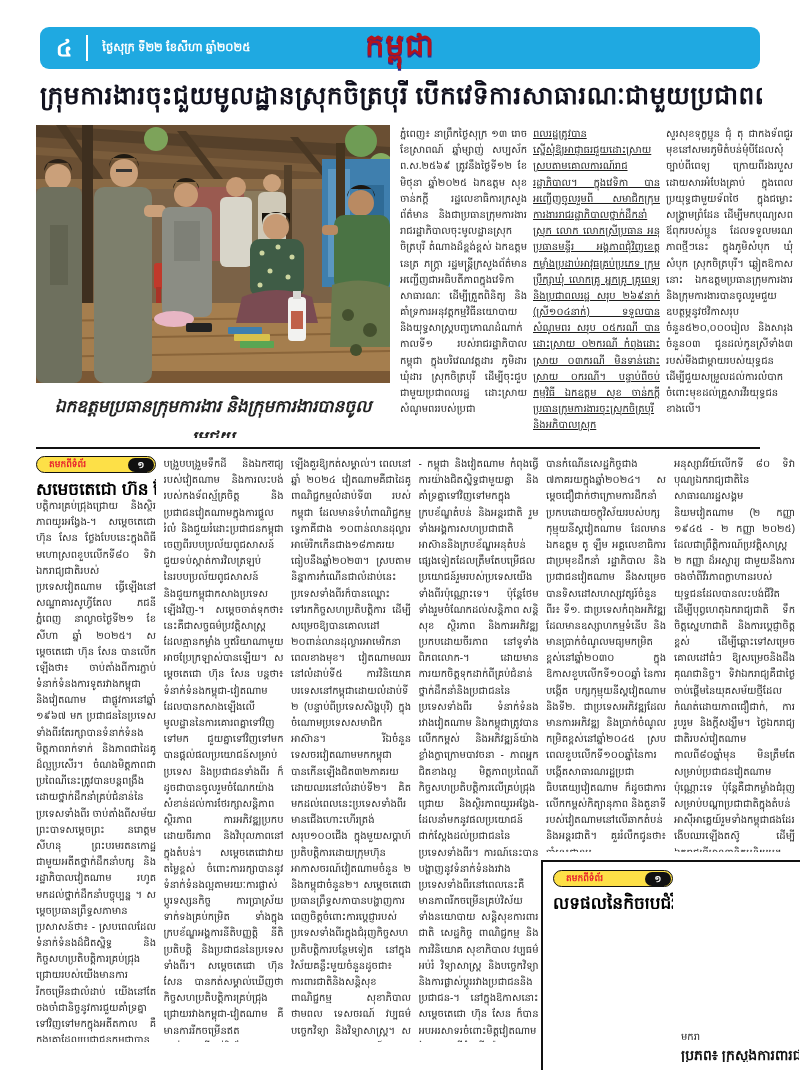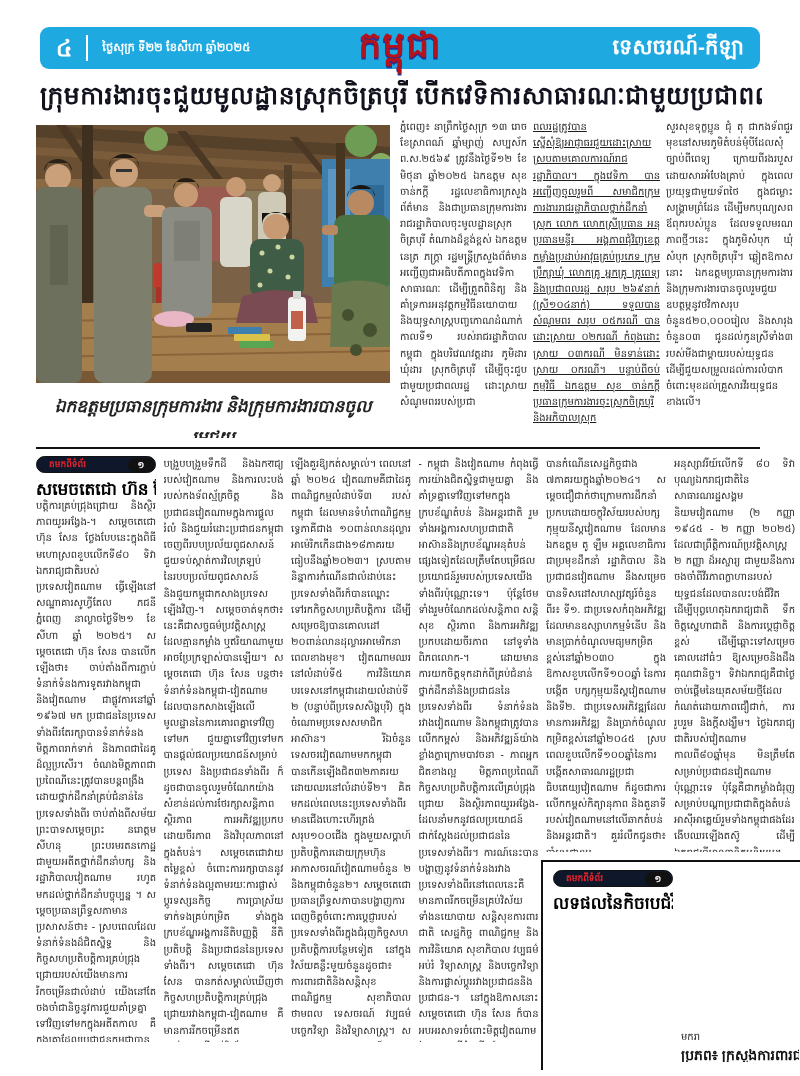--- a/index.html
+++ b/index.html
@@ -4,43 +4,43 @@
 <style>
   html,body{margin:0;padding:0;background:#ffffff;}
   .page{position:relative;width:800px;height:1076px;background:#ffffff;overflow:hidden;
         font-family:"Liberation Sans","DejaVu Sans",sans-serif;color:#1c1c1c;}
   
   .masthead{position:absolute;left:40px;top:27px;width:720px;height:42px;background:#1fa9e1;
             border-radius:9px;display:flex;align-items:center;padding:0 16px;box-sizing:border-box;}
   .pagenum{color:#ffffff;font-size:23px;font-weight:bold;line-height:1;margin-right:14px;}
   .mast-divider{width:2px;height:26px;background:#ffffff;margin-right:14px;}
   .mast-date{color:#ffffff;font-size:11.5px;font-weight:bold;white-space:nowrap;overflow:hidden;max-width:190px;}
-  .mast-logo{position:absolute;left:0;right:0;text-align:center;font-size:36px;font-weight:bold;
+  .mast-logo{position:absolute;left:0;right:0;text-align:center;font-size:30px;font-weight:bold;
              color:#b5121b;text-shadow:0 2px 0 #2b2e8f;letter-spacing:1px;pointer-events:none;}
   .mast-section{margin-left:auto;color:#ffffff;font-size:21px;font-weight:bold;white-space:nowrap;
                 overflow:hidden;max-width:230px;}
   
   .headline{position:absolute;left:40px;top:80px;width:722px;height:38px;overflow:hidden;
             font-size:25px;font-weight:800;color:#12121f;white-space:nowrap;letter-spacing:.5px;}
   
   .photo{position:absolute;left:36px;top:125px;width:354px;height:258px;overflow:hidden;background:#7b5f40;}
   .caption{position:absolute;left:36px;top:392px;width:354px;height:46px;overflow:hidden;
            text-align:center;font-size:17px;font-weight:bold;font-style:italic;color:#222;line-height:1.8;}
   
   .col{position:absolute;font-size:10px;line-height:1.62;text-align:justify;color:#1d1d1d;
        overflow:hidden;overflow-wrap:anywhere;word-break:break-word;}
-  .tcol{top:119px;width:127px;height:315px;}
+  .tcol{top:126px;width:127px;height:315px;}
   .t1{left:400px;} .t2{left:533px;text-decoration:underline;} .t3{left:666px;}
   .rule{position:absolute;left:36px;top:447px;width:724px;height:2px;background:#111;}
   .bcol{top:456px;width:120px;height:586px;}
   .b1{left:36px;} .b2{left:163.5px;} .b3{left:291px;} .b4{left:418.5px;}
   .b5{left:546px;height:396px;} .b6{left:674px;width:121px;height:396px;}
   
   .badge{display:flex;align-items:center;justify-content:space-between;width:100%;height:17px;
-         border:1.5px solid #111;border-radius:10px;background:#0f172a;box-sizing:border-box;
+         border:1.5px solid #111;border-radius:10px;background:#fde047;box-sizing:border-box;
          padding-left:12px;margin-bottom:4px;}
   .badge-label{color:#e8222d;font-size:9px;font-weight:bold;white-space:nowrap;overflow:hidden;}
   .badge-page{flex:0 0 auto;width:26px;height:14px;background:#111;border-radius:8px;color:#fff;
               font-size:9px;font-weight:bold;text-align:center;line-height:14px;margin-right:1px;}
   .lead{font-size:17px;font-weight:bold;color:#000;margin-bottom:3px;line-height:1.5;
         overflow:hidden;max-height:18px;white-space:nowrap;}
   
   .subbox{position:absolute;left:541px;top:860px;width:256px;height:200px;
           border-top:2px solid #111;border-left:2px solid #111;padding:8px 0 0 8px;box-sizing:content-box;}
   .subcol{position:absolute;font-size:10px;line-height:1.6;text-align:justify;color:#1d1d1d;
@@ -55,21 +55,20 @@
 </head>
 <body>
 
 <div class="page">
 
   <div class="masthead">
     <span class="pagenum">៤</span>
     <span class="mast-divider"></span>
     <span class="mast-date">ថ្ងៃសុក្រ ទី២២ ខែសីហា ឆ្នាំ២០២៥</span>
     <span class="mast-logo">កម្ពុជា</span>
-    <span class="mast-section">ទេសចរណ៍-កីឡា</span>
   </div>
 
   <div class="headline">ក្រុមការងារចុះជួយមូលដ្ឋានស្រុកចិត្របុរី បើកវេទិការសាធារណៈជាមួយប្រជាពលរដ្ឋ</div>
 
   <div class="photo">
     <svg width="354" height="258" viewBox="0 0 354 258">
       <rect x="0" y="0" width="354" height="258" fill="#7b6247"></rect>
 
       <rect x="0" y="0" width="354" height="58" fill="#6a4f33"></rect>
       <polygon points="0,0 354,22 354,34 0,12" fill="#55402a"></polygon>

